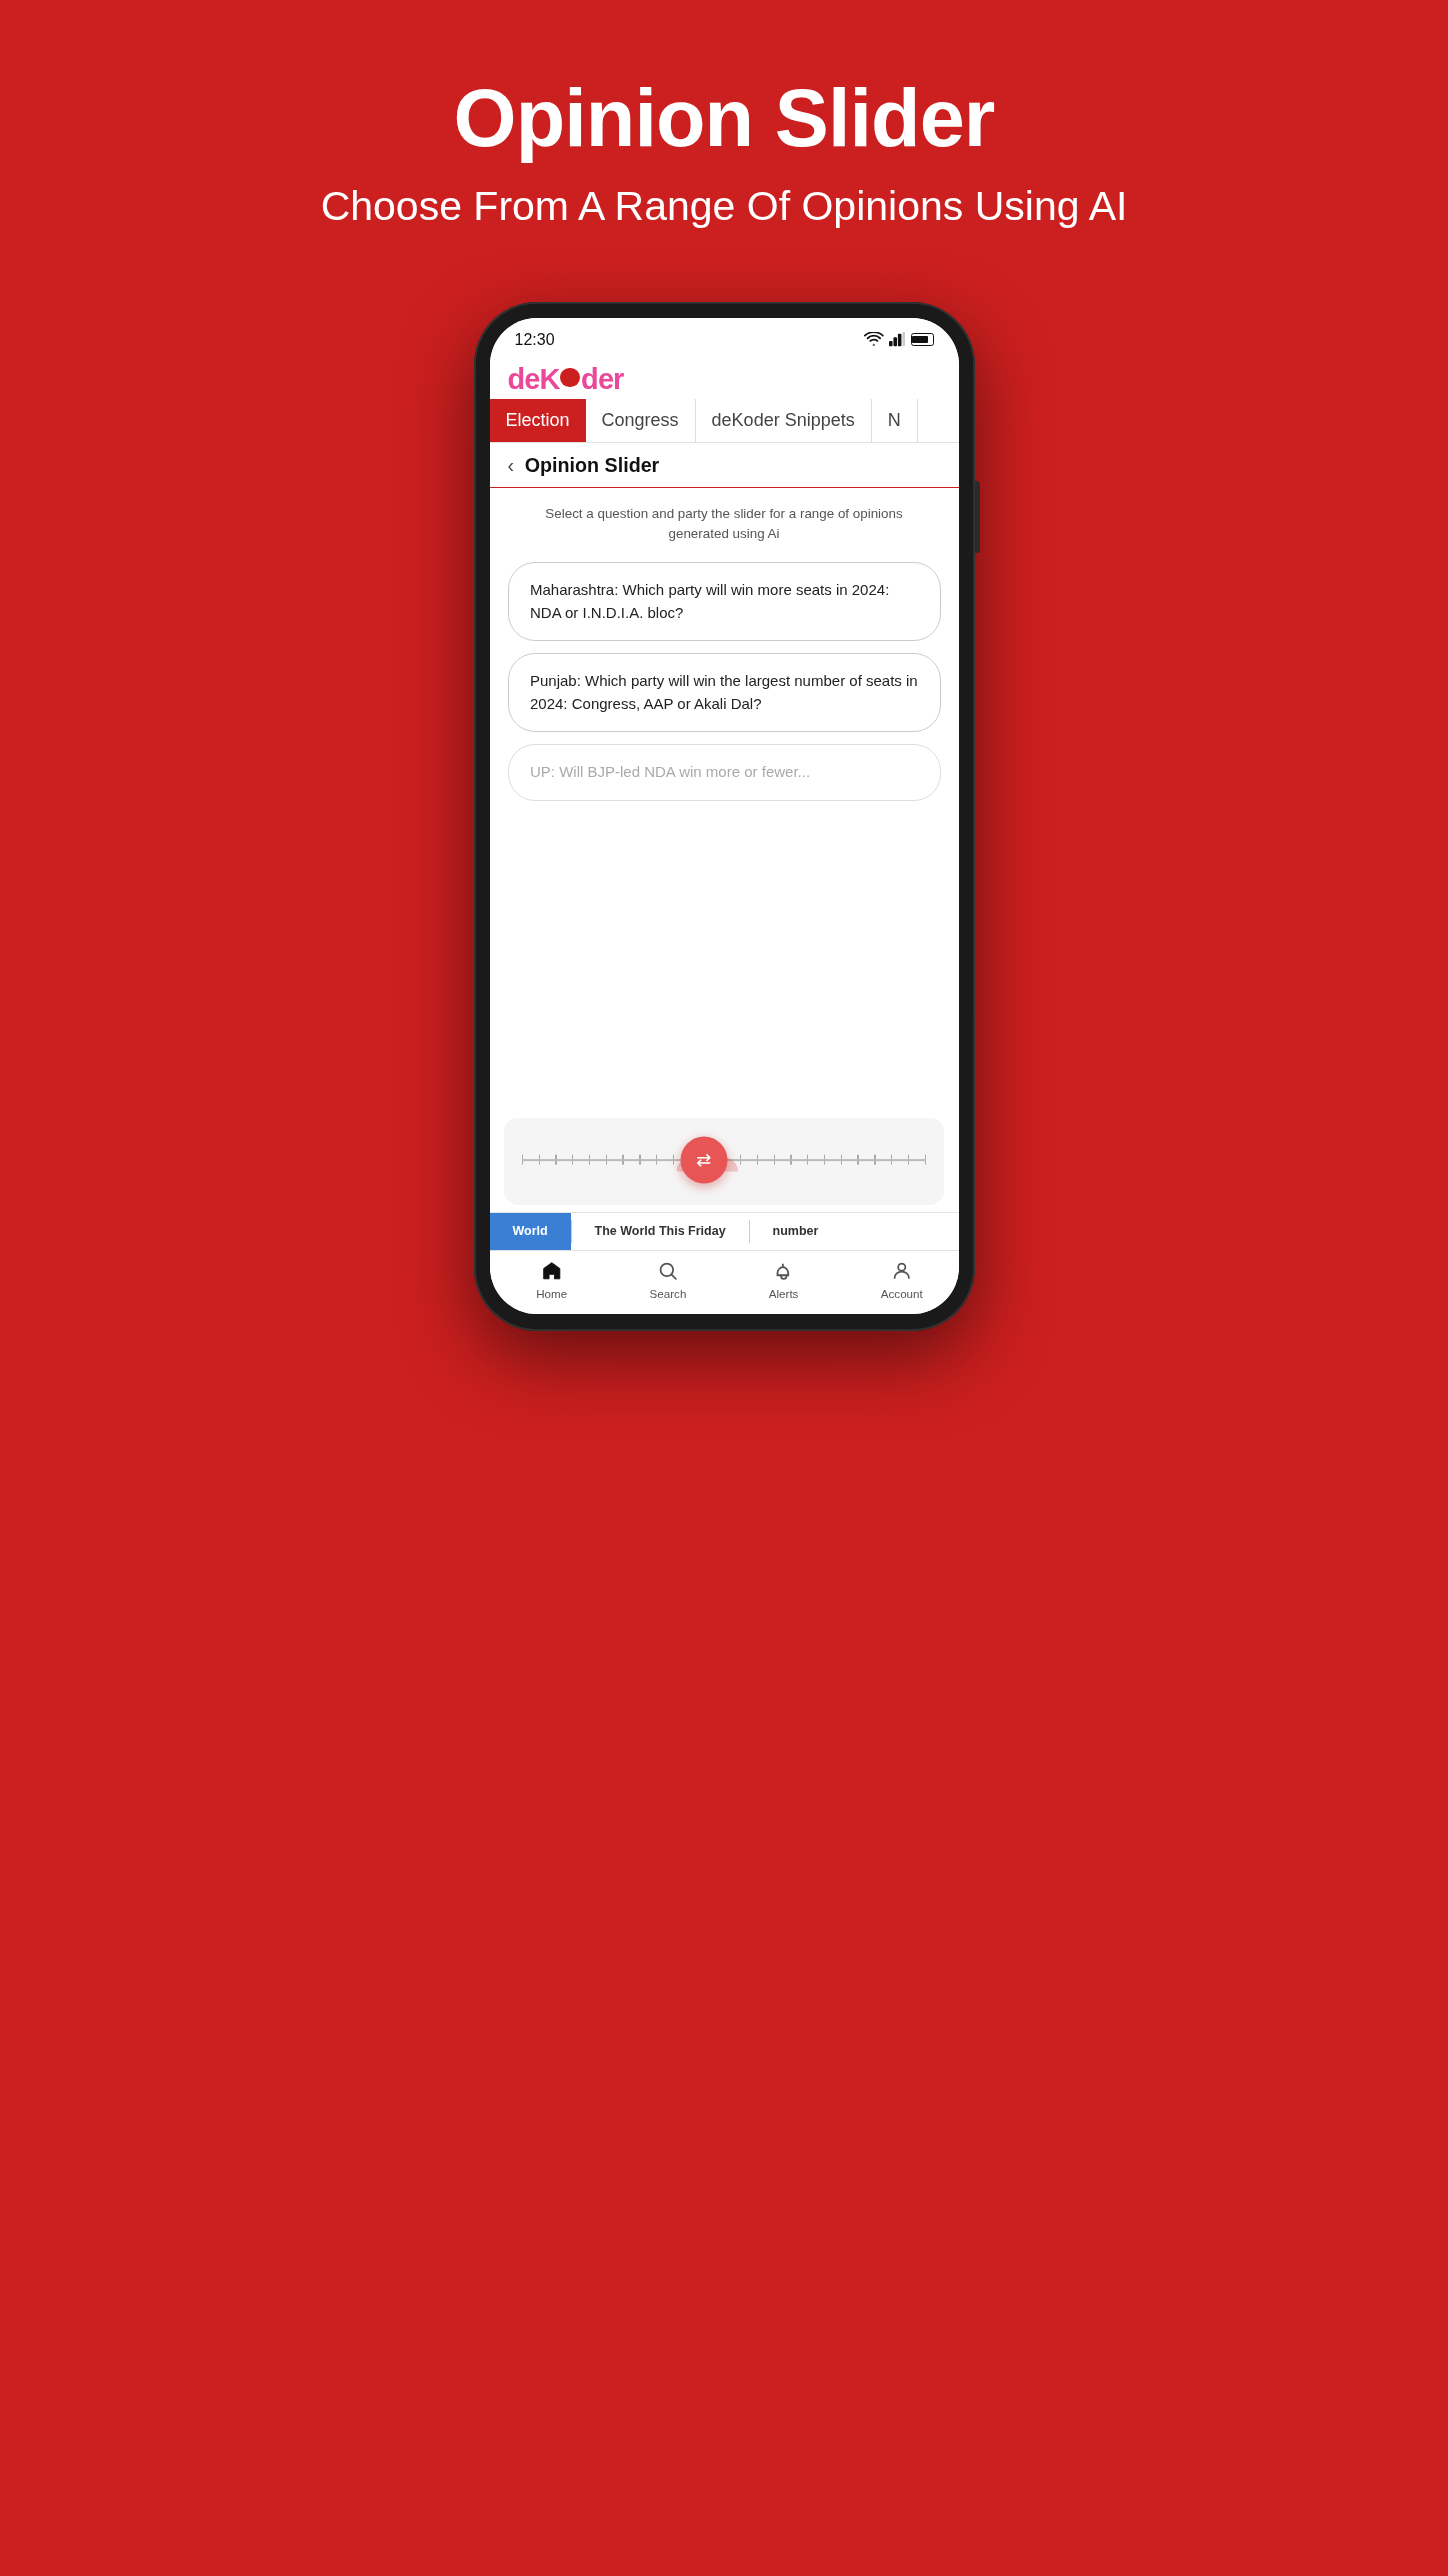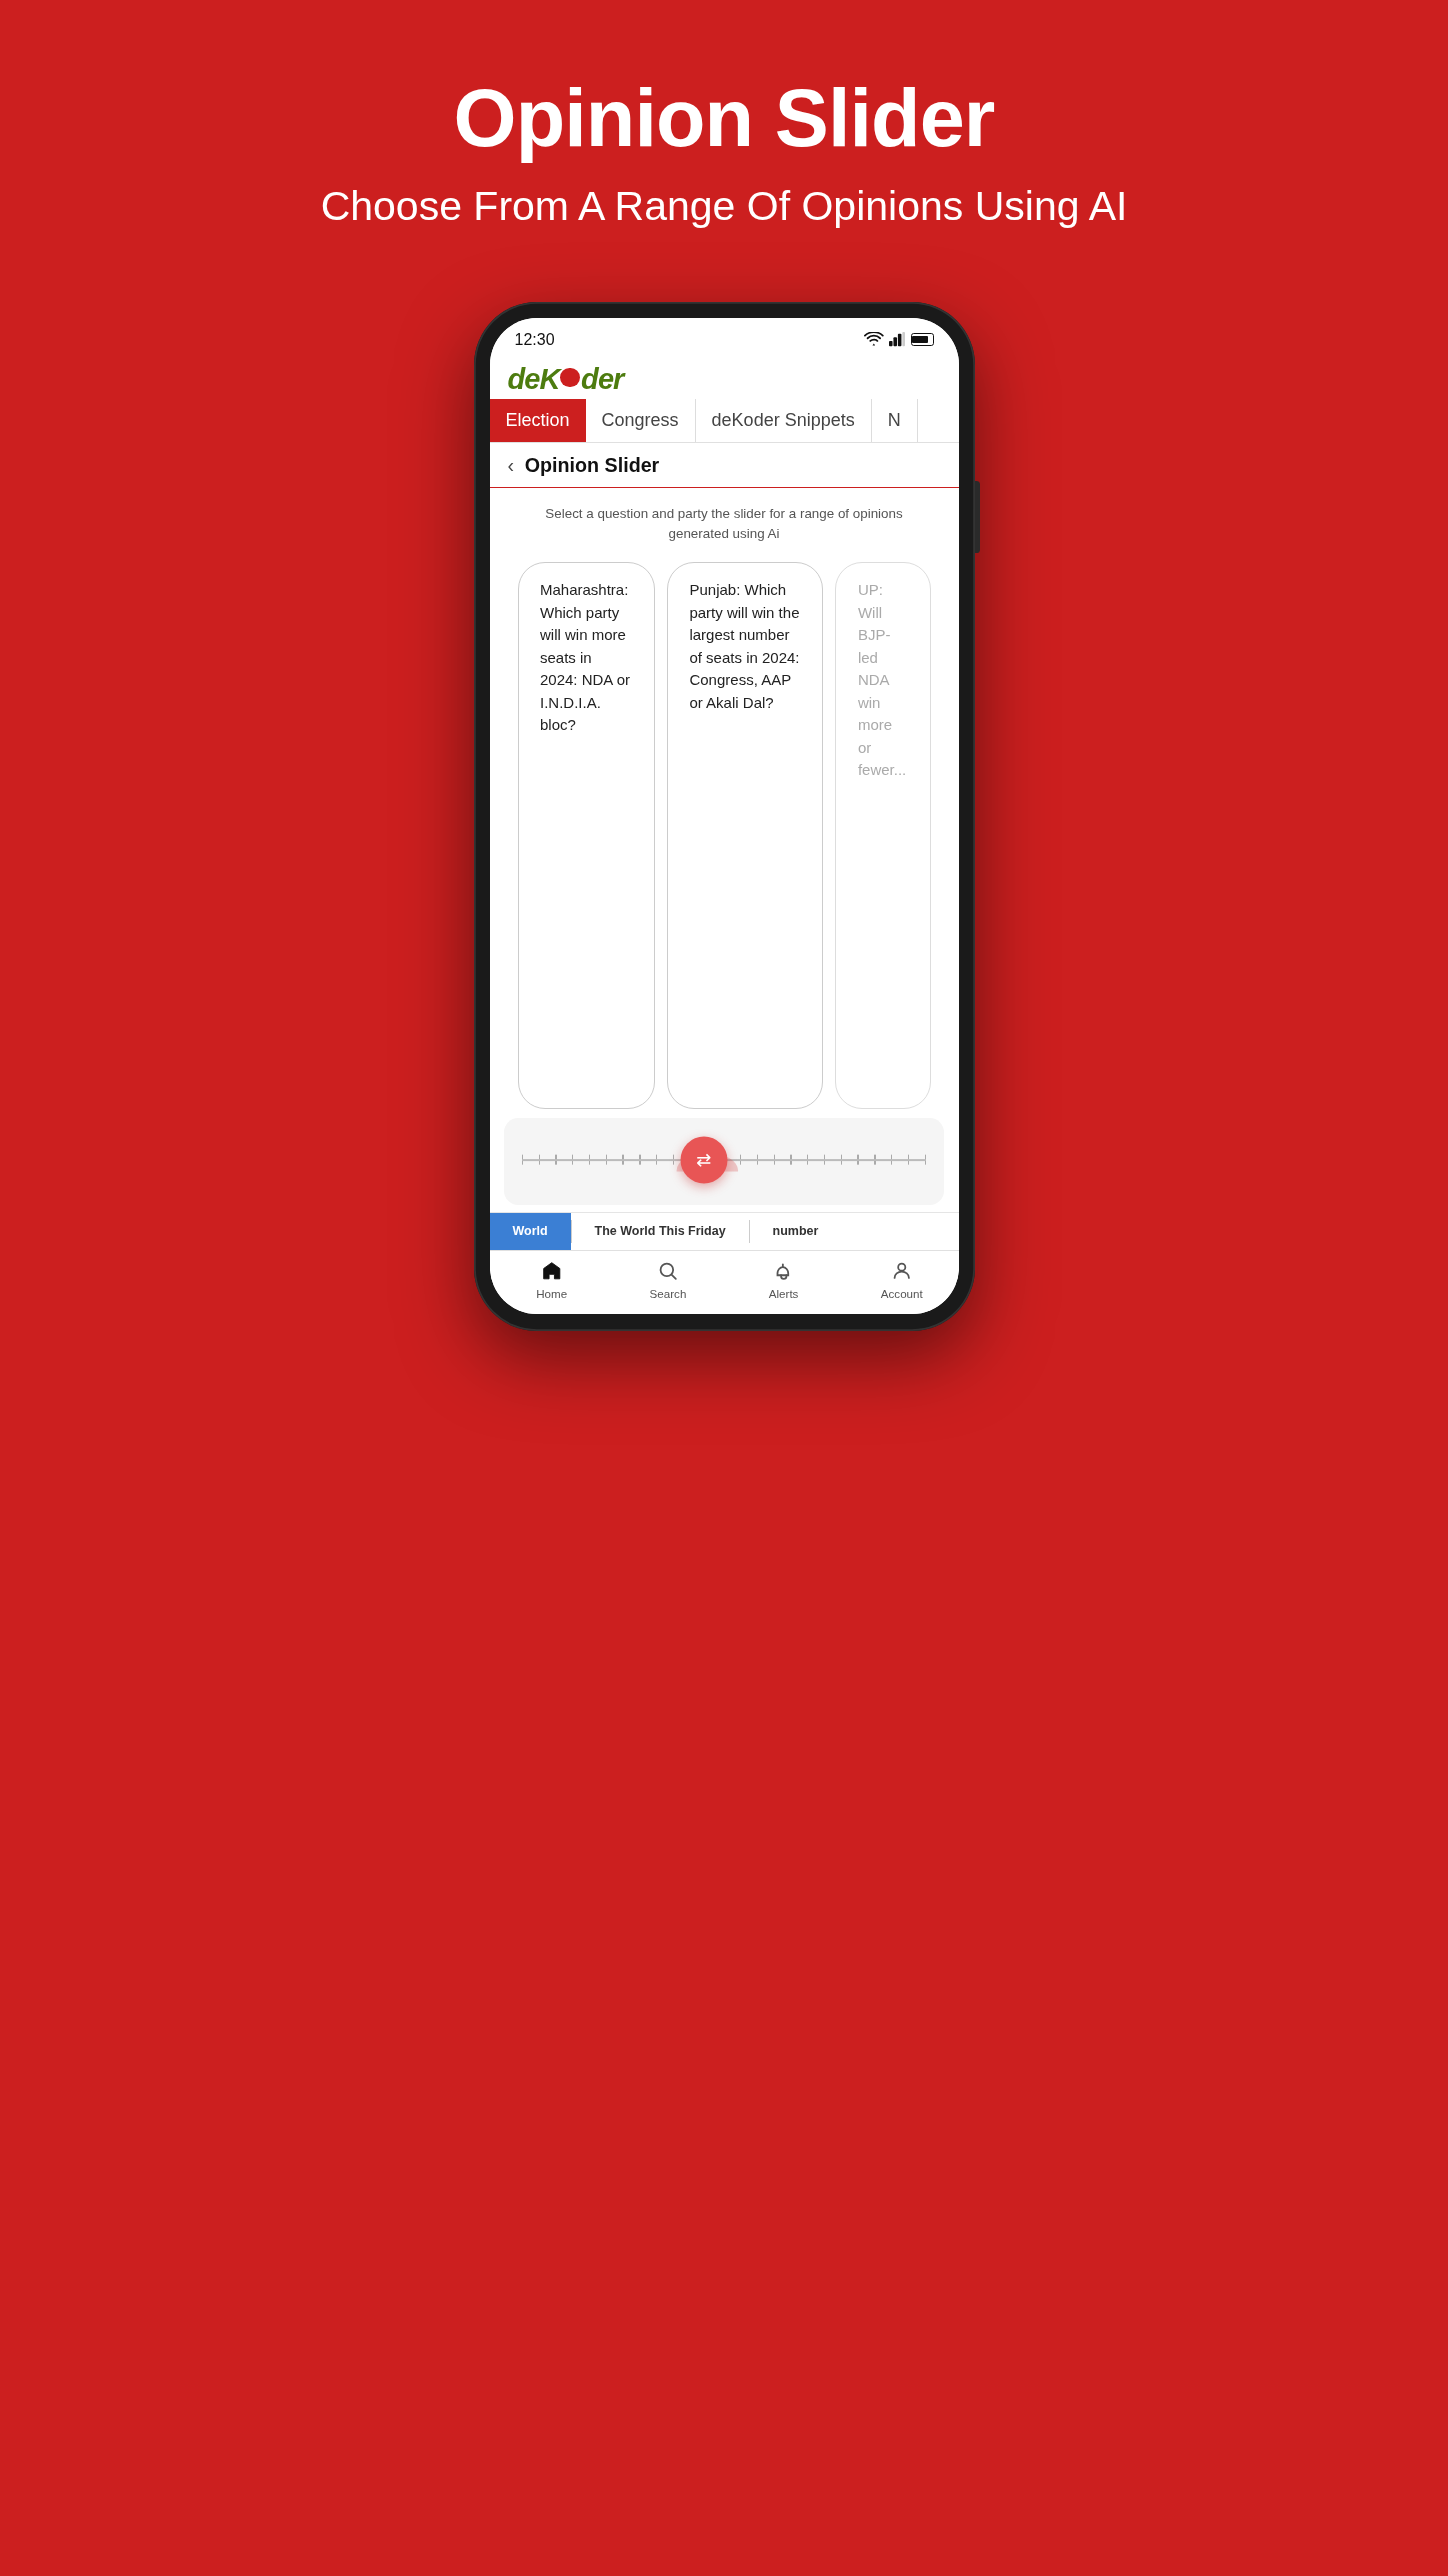--- a/index.html
+++ b/index.html
@@ -111,23 +111,22 @@
       padding: 7.2px 18px 3.6px 18px;
       background: white;
       flex-shrink: 0;
     }
 
     .app-logo {
       display: flex;
       align-items: center;
       font-size: 29px;
       font-weight: 800;
-      color: #4d7c0f;
+      color: #ec4899;
       letter-spacing: -0.9px;
-      font-style: italic;
     }
 
     .logo-o {
       display: inline-block;
       width: 19.7px;
       height: 19.7px;
       background: #cc1f1f;
       border-radius: 50%;
       margin: 0 0.9px;
       vertical-align: middle;
@@ -197,24 +196,24 @@
       text-align: center;
       font-size: 13.4px;
       color: #555;
       padding: 16px 25px 9px 25px;
       line-height: 1.5;
       flex-shrink: 0;
     }
 
     .questions-list {
       flex: 1;
-      padding: 9px 28px;
+      padding: 9px 18px;
       overflow: hidden;
       display: flex;
-      flex-direction: row;
+      flex-direction: column;
       gap: 12px;
     }
 
     .question-card {
       background: white;
       border: 1.3px solid #ccc;
       border-radius: 27px;
       padding: 16px 21.5px;
       font-size: 15px;
       color: #222;

